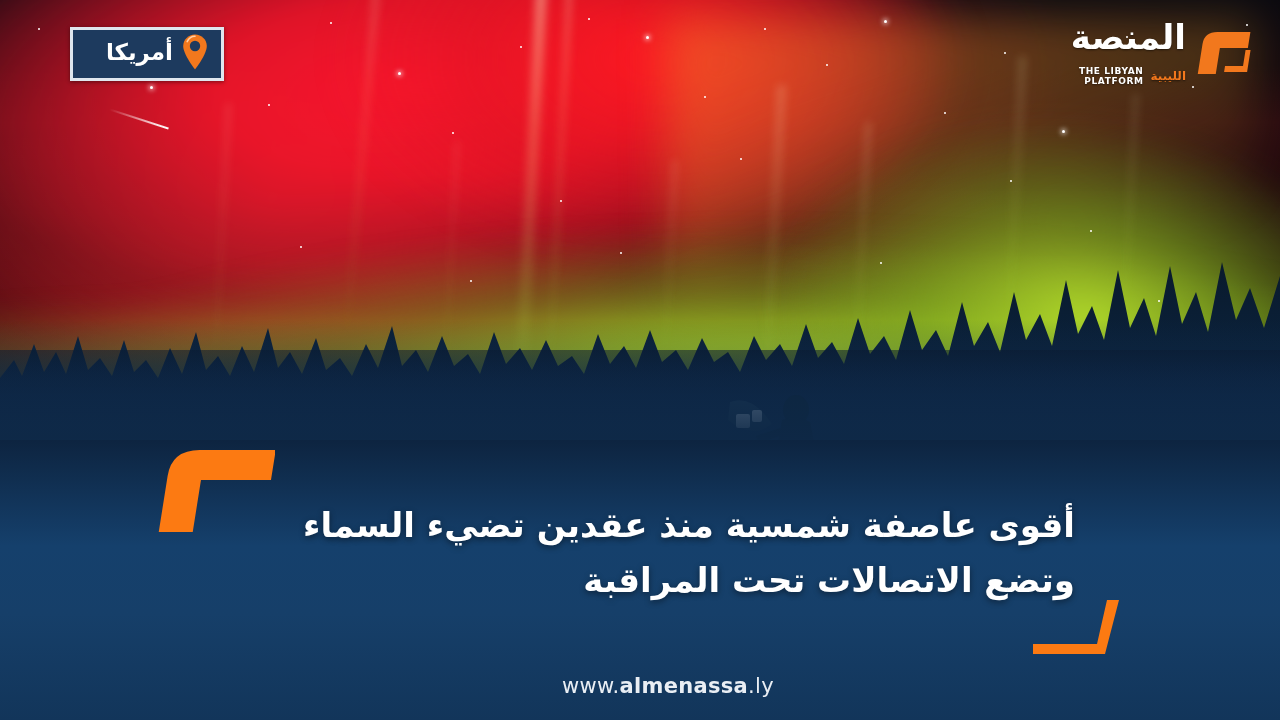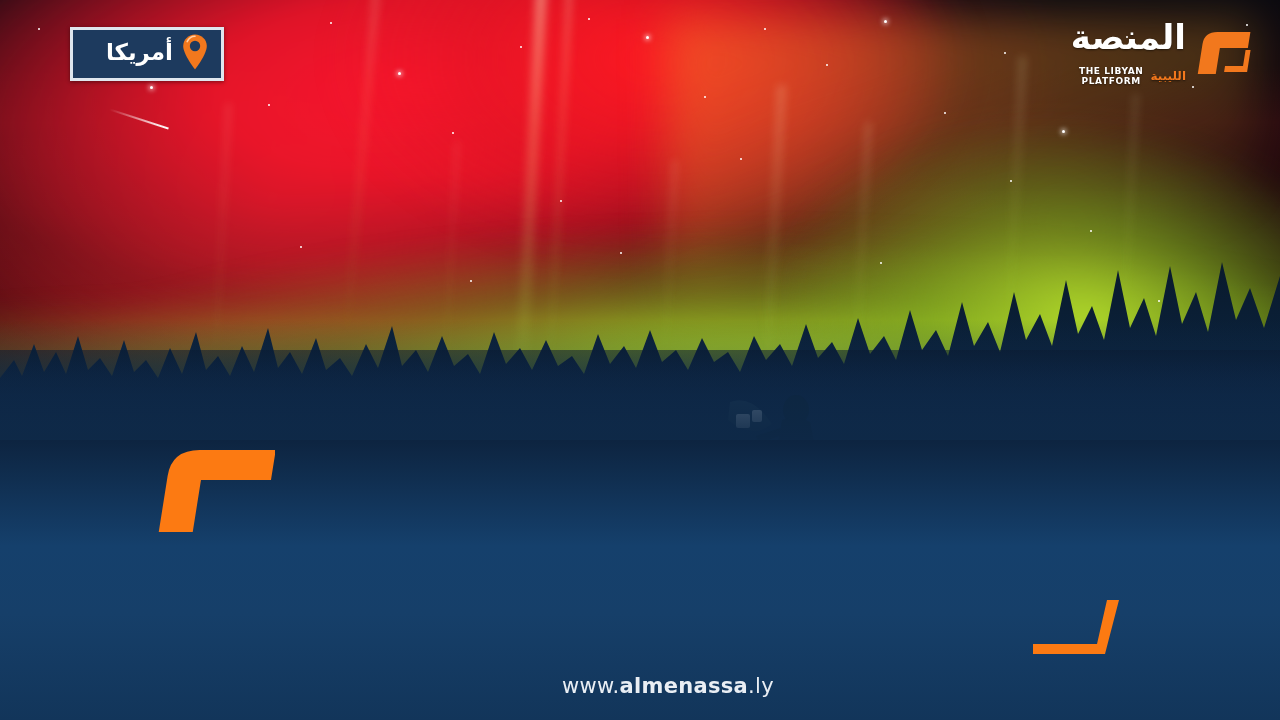--- a/index.html
+++ b/index.html
@@ -139,21 +139,21 @@
     direction:rtl;letter-spacing:-1px;
     text-shadow:0 1px 2px rgba(0,0,0,.5);
   }
   .logo-row2{display:flex;align-items:center;gap:7px;margin-top:3px;}
   .logo-ar-sub{
     color:#f2781d;font-size:12px;font-weight:700;line-height:1;direction:rtl;
     text-shadow:0 1px 2px rgba(0,0,0,.5);
   }
   .logo-en{
     color:#ffffff;font-size:9px;font-weight:700;line-height:1.15;
-    letter-spacing:.6px;text-align:center;
+    letter-spacing:.6px;text-align:right;
     text-shadow:0 1px 2px rgba(0,0,0,.5);
   }
   .logo-mark{width:62px;height:62px;flex:0 0 auto;}
 
   
   .bracket-tl{position:absolute;left:155px;top:442px;width:120px;height:92px;}
   .bracket-br{position:absolute;left:1027px;top:596px;width:110px;height:62px;}
 
   
   .headline{
@@ -311,18 +311,19 @@
   </div>
 
   <svg class="bracket-tl" viewBox="0 0 120 92">
     <path d="M8,90 L8,34 Q8,8 36,8 L112,8 L112,38 L42,38 L42,90 Z" fill="#fc7a12" transform="skewX(-9) translate(10,0)"></path>
   </svg>
 
   <svg class="bracket-br" viewBox="0 0 110 62">
     <path d="M6,48 L6,58 L78,58 L92,4 L80,4 L70,48 Z" fill="#fc7a12"></path>
   </svg>
 
+  <div class="headline">أقوى عاصفة شمسية منذ عقدين تضيء السماء وتضع الاتصالات تحت المراقبة</div>
 
   <div class="footer">
     <span class="u-www">www.</span><span class="u-name">almenassa</span><span class="u-tld">.ly</span>
   </div>
 
 </div>
 
 </body></html>

